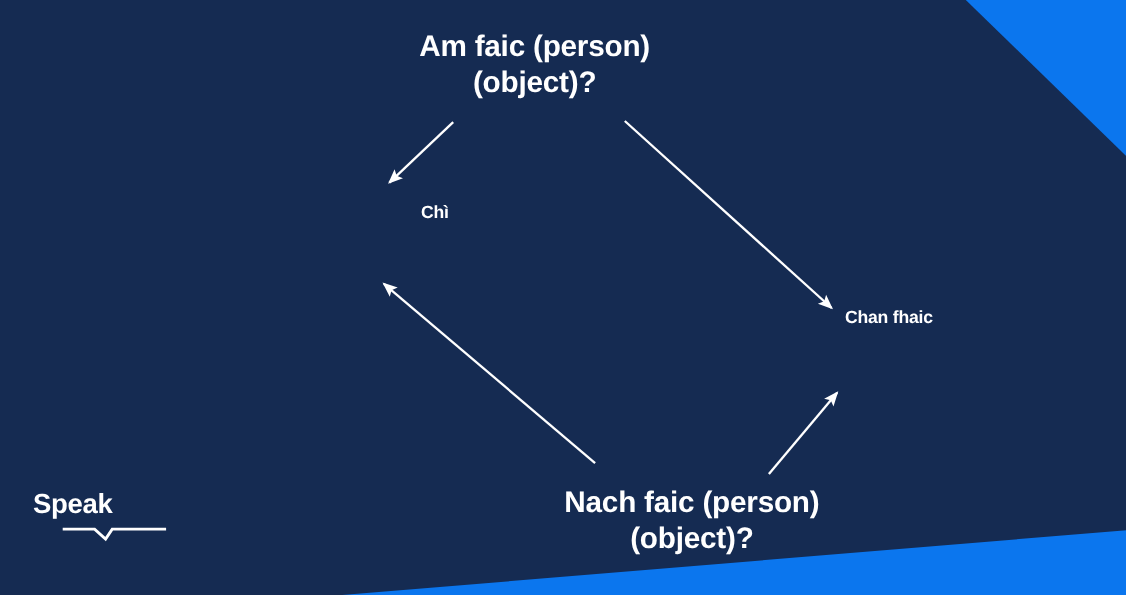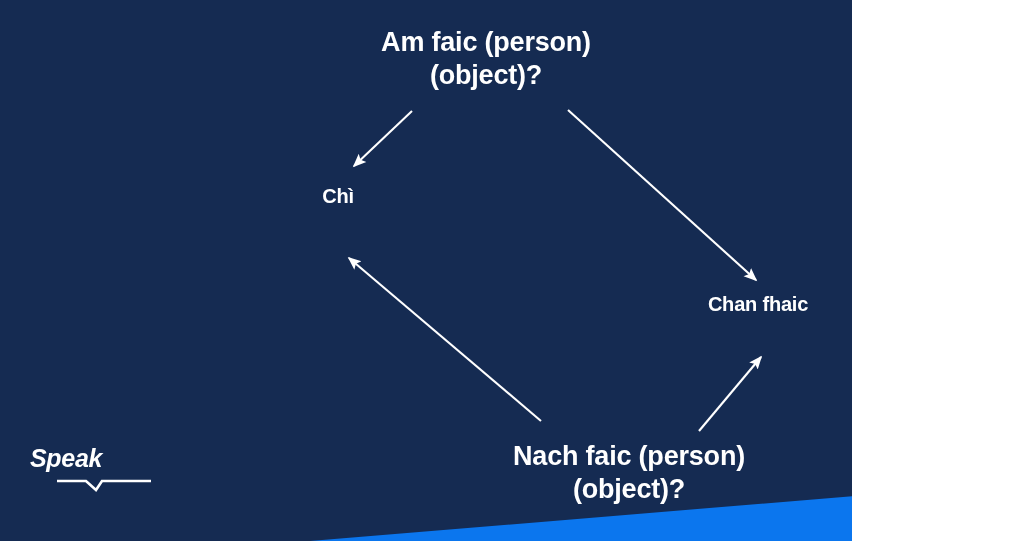--- a/index.html
+++ b/index.html
@@ -3,21 +3,21 @@
 <meta charset="utf-8">
 <title>SpeakGaelic Verb Flow Diagram</title>
 <style>
   html, body {
     margin: 0;
     padding: 0;
     background: #ffffff;
   }
   #stage {
     position: relative;
-    width: 852px;
+    width: 1024px;
     height: 541px;
     overflow: hidden;
     font-family: "Liberation Sans", "DejaVu Sans", sans-serif;
     background: #a16207;
   }
   #bg-layer {
     position: absolute;
     inset: 0;
     width: 1024px;
     height: 541px;
@@ -38,58 +38,58 @@
     text-align: center;
     line-height: 1.22;
     white-space: pre-line;
     letter-spacing: -0.2px;
   }
   .node-major {
     font-size: 27px;
     font-weight: 700;
   }
   .node-minor {
-    font-size: 20px;
+    font-size: 16px;
     font-weight: 700;
+    text-align: right;
   }
 
   #node-question-affirmative {
     left: 296px;
     top: 26px;
     width: 380px;
   }
   #node-answer-positive {
     left: 268px;
     top: 184px;
     width: 140px;
   }
   #node-answer-negative {
     left: 668px;
-    top: 292px;
+    top: 280px;
     width: 180px;
   }
   #node-question-negative {
     left: 440px;
     top: 440px;
     width: 378px;
   }
 
   #logo {
     position: absolute;
     left: 30px;
     top: 444px;
     width: 150px;
     color: #ffffff;
   }
   #logo .logo-line {
     font-size: 25px;
     font-weight: 700;
     letter-spacing: -0.3px;
     line-height: 1.18;
-    font-style: italic;
   }
   #logo .logo-line-2 {
     padding-left: 26px;
   }
   #logo-mark {
     display: block;
     margin-top: 5px;
     margin-left: 26px;
   }
 </style>

